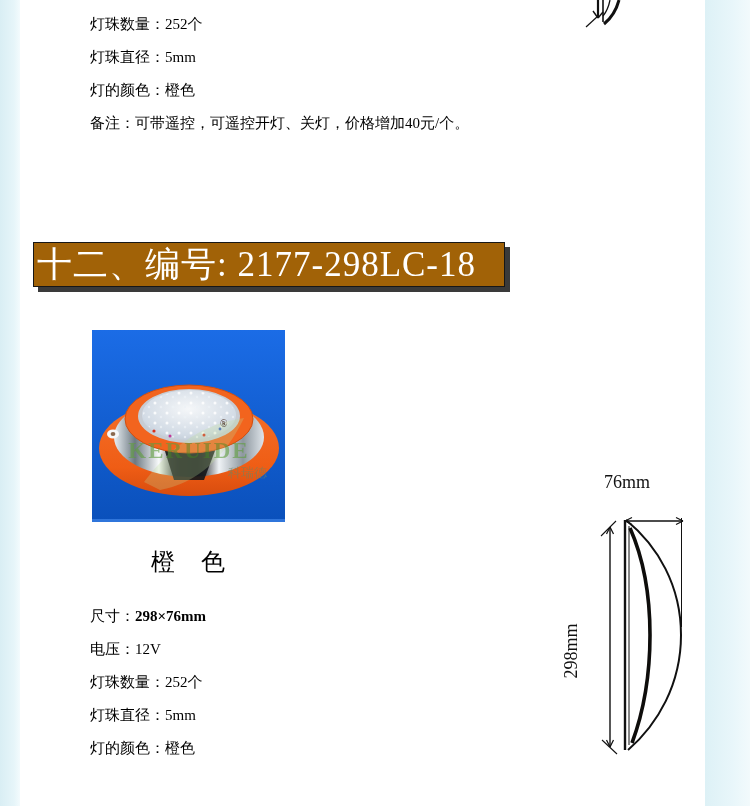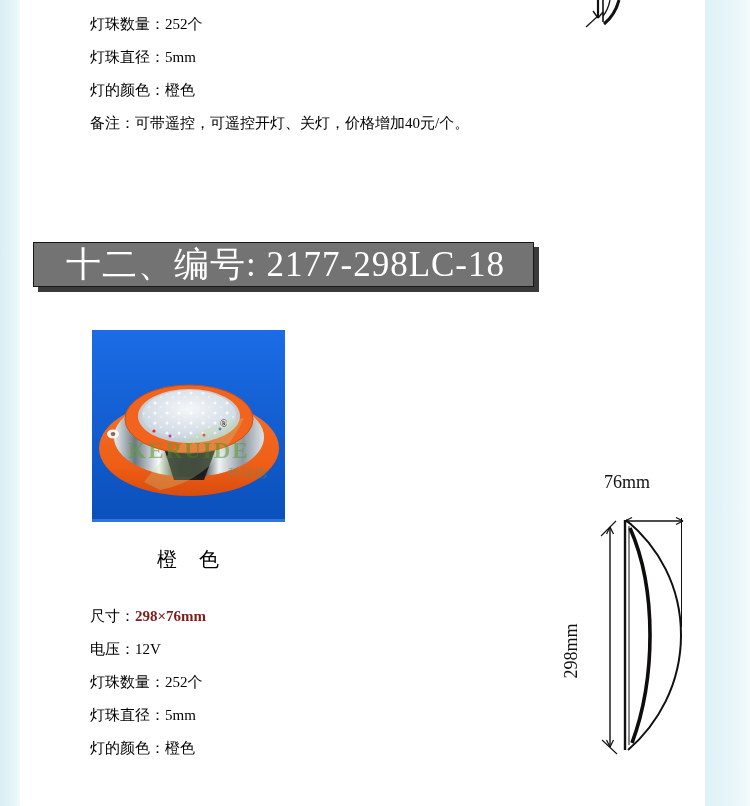--- a/index.html
+++ b/index.html
@@ -14,33 +14,33 @@
     background:linear-gradient(90deg,#d9eef4 0%,#e6f5f9 70%,#f3fbfd 100%);
   }
   .strip-right{
     position:absolute;right:0;top:0;width:45px;height:806px;
     background:linear-gradient(90deg,#ddf1f6 0%,#e8f6fa 60%,#f2fafc 100%);
   }
   .spec-list{position:absolute;left:90px;font-size:15px;}
   .spec-list.top{top:8px;}
   .spec-list.bottom{top:600px;}
   .spec-line{height:33px;line-height:33px;white-space:nowrap;}
-  .spec-value.red{color:#7f1d1d;font-weight:bold;}
+  .spec-value.red{color:#000000;font-weight:bold;}
   .banner{
     position:absolute;left:33px;top:242px;width:467px;height:43px;
-    background:#737373;border:1px solid #171717;
+    background:#a16207;border:1px solid #171717;
     box-shadow:5px 5px 0 #3a3a3a;
     color:#ffffff;font-size:35px;line-height:43px;
-    padding-left:32px;letter-spacing:1px;white-space:nowrap;
+    padding-left:3px;letter-spacing:1px;white-space:nowrap;
   }
   .photo{position:absolute;left:92px;top:330px;width:193px;height:192px;}
   .photo svg{display:block;}
   .caption{
     position:absolute;left:92px;top:546px;width:193px;
-    text-align:center;font-size:20px;letter-spacing:1px;
+    text-align:center;font-size:24px;letter-spacing:1px;
   }
   .diagram{position:absolute;left:553px;top:462px;}
   .diagram-fragment{position:absolute;left:575px;top:0;}
   svg text{font-family:"Liberation Serif","DejaVu Serif",serif;}
 </style>
 </head>
 <body>
 
 <div class="strip-left"></div>
 <div class="strip-right"></div>

